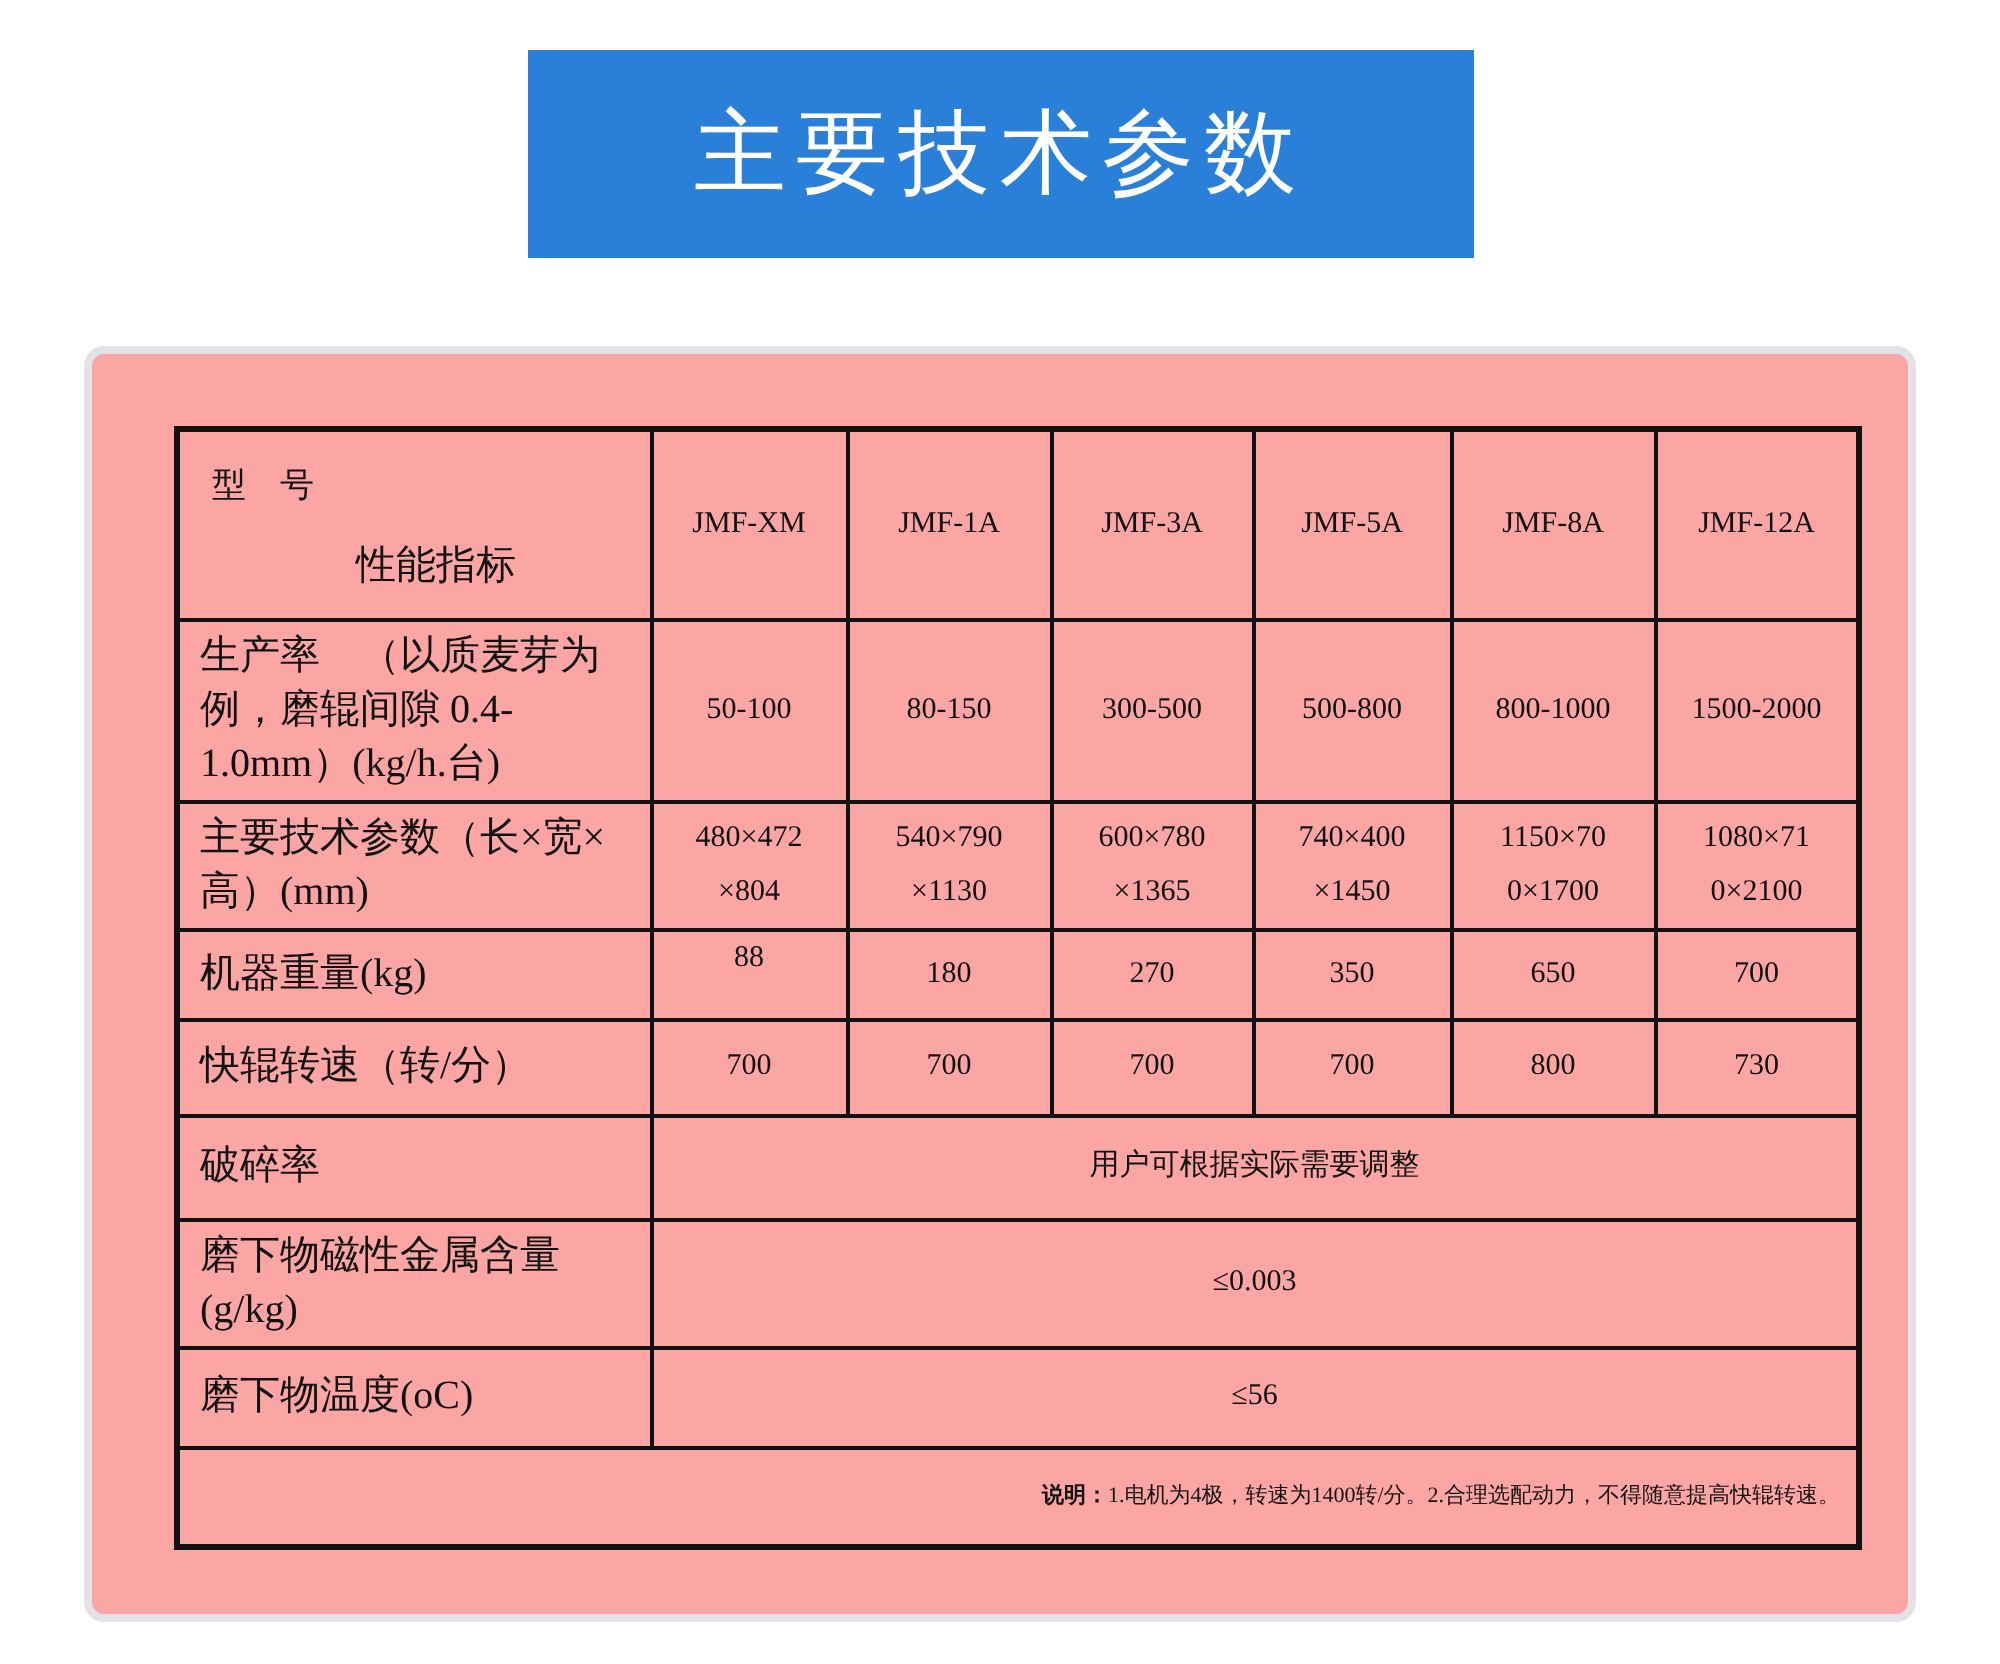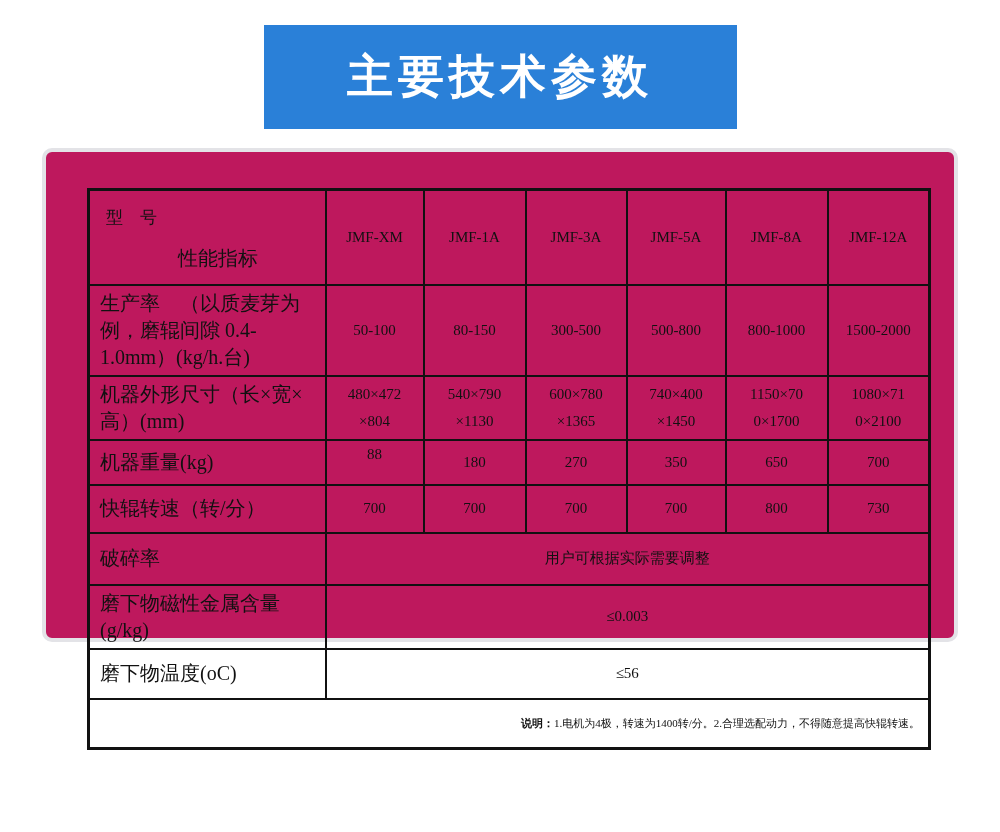--- a/index.html
+++ b/index.html
@@ -9,27 +9,27 @@
     color:#111;
   }
   .banner{
     width:473px;height:104px;margin:25px auto 0;
     background:#2a80d8;
     display:flex;align-items:center;justify-content:center;
   }
   .banner-title{
     color:#ffffff;font-size:46px;letter-spacing:5px;
     font-family:"Liberation Sans","DejaVu Sans",sans-serif;
-    font-weight:700;
+    font-weight:400;
   }
   .card{
-    width:916px;height:494px;margin:19px auto 0;
+    width:916px;height:638px;margin:44px auto 0;
     box-sizing:border-box;
     border:4px solid #e3e3e7;border-radius:10px;
-    background:#be185d;
+    background:#fca5a5;
     padding:36px 26px 0 41px;
   }
   table.spec{
     border-collapse:collapse;table-layout:fixed;
     width:841px;
     border:3px solid #111;
   }
   td{
     border:2px solid #111;
     text-align:center;vertical-align:middle;
@@ -87,21 +87,21 @@
       <td class="lbl">生产率　（以质麦芽为例，磨辊间隙 0.4-1.0mm）(kg/h.台)</td>
       <td>50-100</td>
       <td>80-150</td>
       <td>300-500</td>
       <td>500-800</td>
       <td>800-1000</td>
       <td>1500-2000</td>
     </tr>
 
     <tr style="height:58px;">
-      <td class="lbl">机器外形尺寸（长×宽×高）(mm)</td>
+      <td class="lbl">主要技术参数（长×宽×高）(mm)</td>
       <td class="multiline">480×472
 ×804</td>
       <td class="multiline">540×790
 ×1130</td>
       <td class="multiline">600×780
 ×1365</td>
       <td class="multiline">740×400
 ×1450</td>
       <td class="multiline">1150×70
 0×1700</td>

